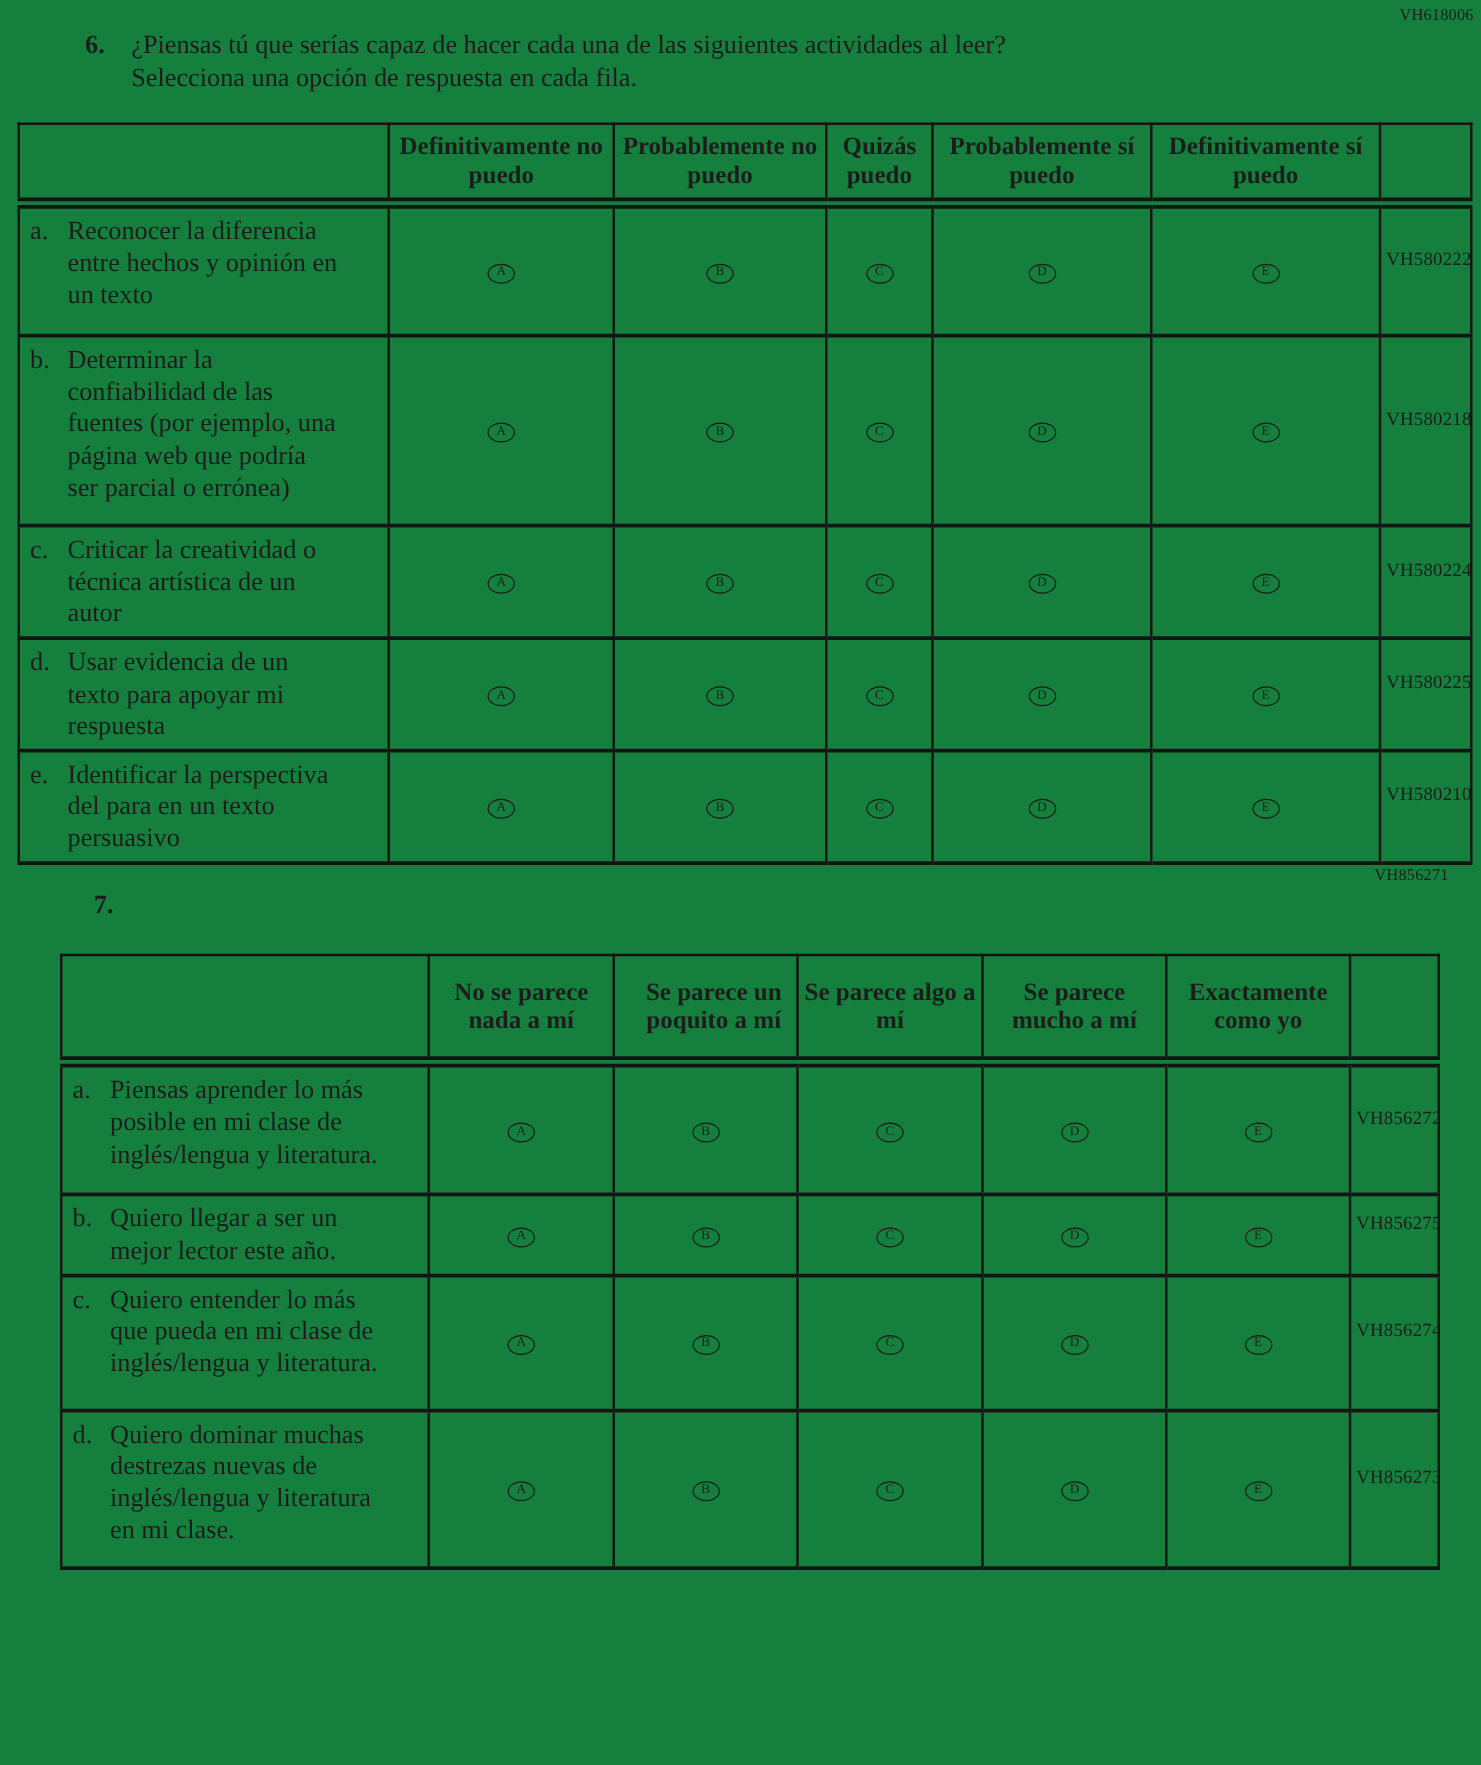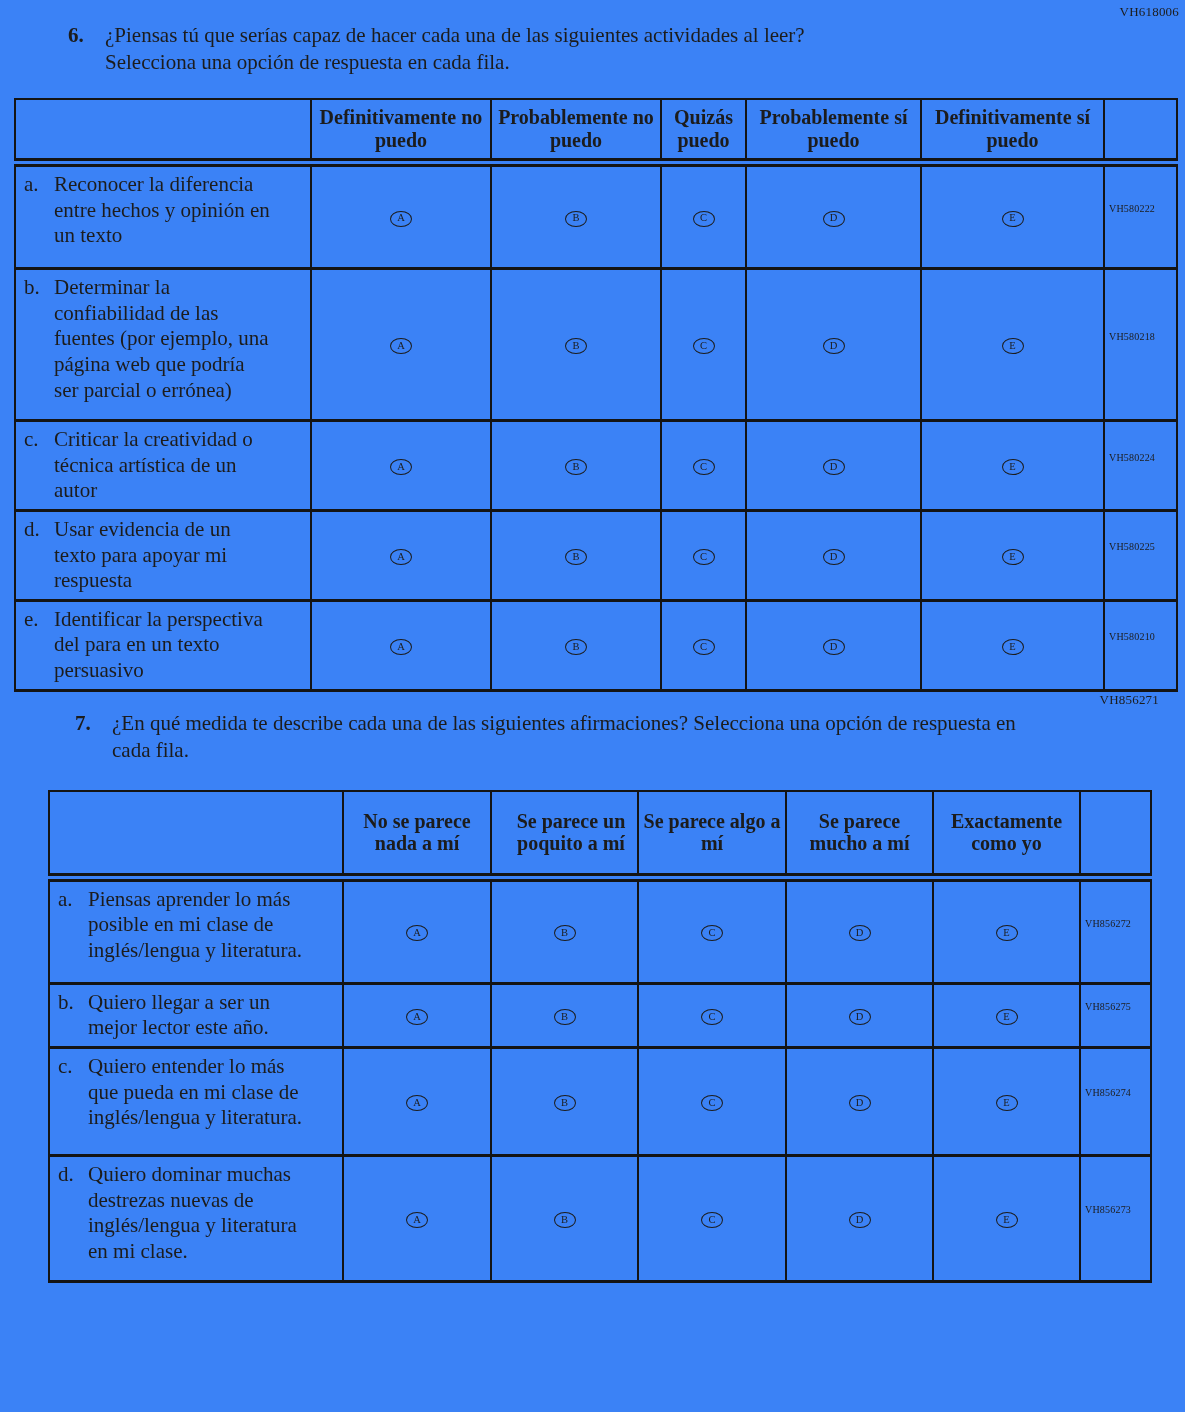--- a/index.html
+++ b/index.html
@@ -6,21 +6,21 @@
   body {
     background: #fdfcf3;
     color: #1c1c1c;
     font-family: "Liberation Serif", serif;
   }
   .page {
     position: relative;
     width: 1185px;
     height: 1412px;
     overflow: hidden;
-    background: #3b82f6;
+    background: #15803d;
   }
   .codeline {
     text-align: right;
     font-size: 13px;
     letter-spacing: 0.2px;
   }
   .codeline.first { padding: 4px 6px 0 0; }
   .codeline.second { padding-right: 26px; }
   .question {
     display: flex;
@@ -87,21 +87,21 @@
     height: 14px;
     border: 1.5px solid #1c1c1c;
     border-radius: 50%;
     font-size: 10.5px;
     line-height: 1;
     font-family: "Liberation Serif", serif;
   }
   td.code-cell {
     vertical-align: middle;
     text-align: left;
-    font-size: 10px;
+    font-size: 15px;
     padding: 0 2px 17px 4px;
     letter-spacing: 0.2px;
   }
 </style>
 </head>
 <body>
 
 <div class="page">
 
   <div class="codeline first">VH618006</div>
@@ -203,21 +203,20 @@
         <td class="bubble-cell"><span class="bubble">E</span></td>
         <td class="code-cell">VH580210</td>
       </tr>
     </tbody>
   </table>
 
   <div class="codeline second">VH856271</div>
 
   <div class="question q7">
     <span class="qnum">7.</span>
-    <span class="qtext"><span>¿En qué medida te describe cada una de las siguientes afirmaciones? Selecciona </span><b>una</b><span> opción de respuesta en cada fila.</span></span>
   </div>
 
   <table class="qtable" id="table7">
     <colgroup>
       <col style="width:294px">
         <col style="width:148px">
         <col style="width:147px">
       <col style="width:148px">
         <col style="width:147px">
         <col style="width:147px">

